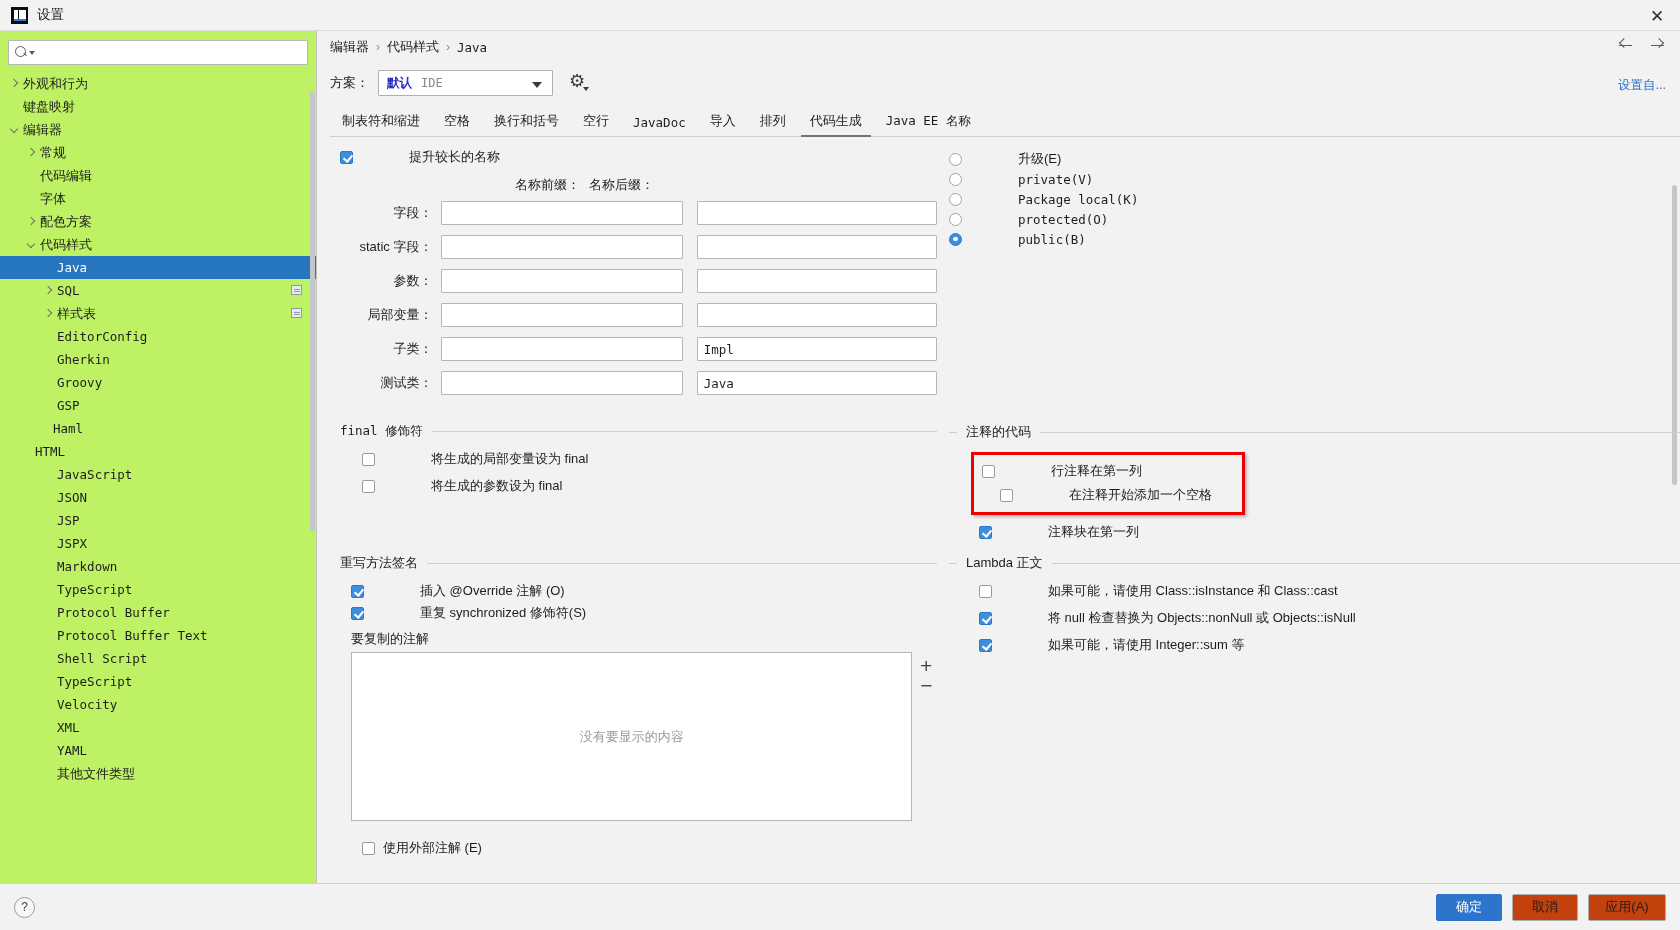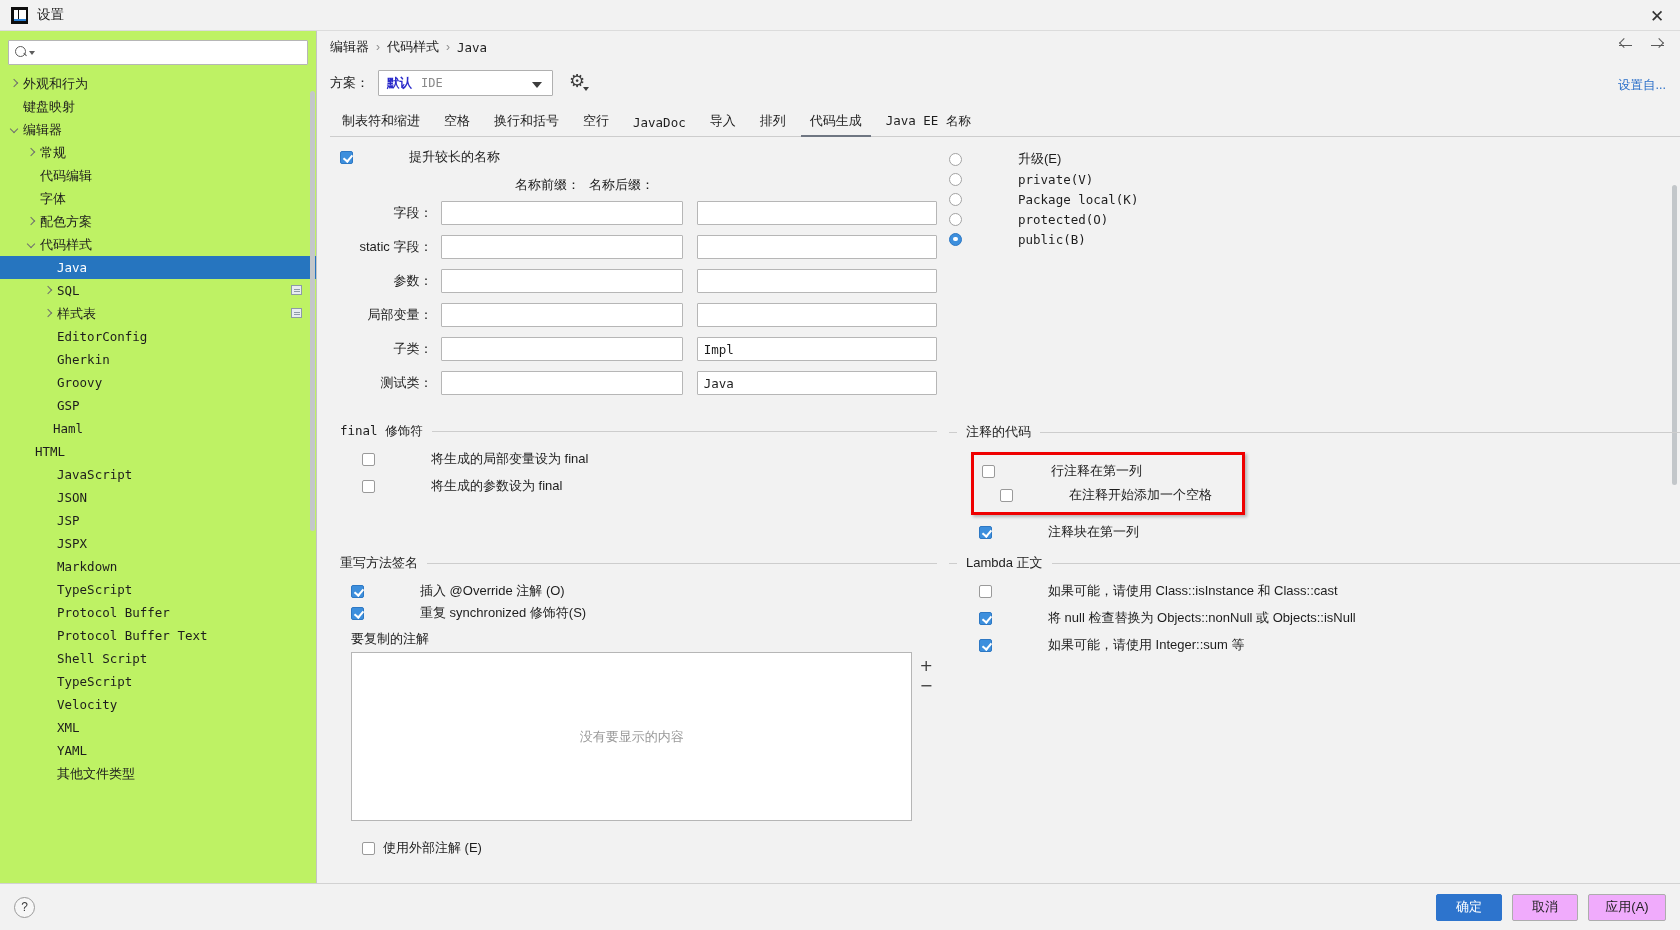--- a/index.html
+++ b/index.html
@@ -217,21 +217,21 @@
   
   .footer { height: 47px; flex: 0 0 47px; border-top: 1px solid #d2d2d2;
             display: flex; align-items: center; padding: 0 14px 0 14px;
             background: #f2f2f2; position: relative; }
   .help-btn { width: 21px; height: 21px; border: 1px solid #9a9a9a;
             border-radius: 50%; display:flex; align-items:center;
             justify-content:center; font-size: 12px; color: #3c3c3c;
             background: #f7f7f7; }
   .fbtns { margin-left: auto; display: flex; gap: 10px; }
   .btn { height: 27px; min-width: 66px; padding: 0 14px; border: 1px solid #adadad;
-         background: #f0abfc; display:flex; align-items:center;
+         background: #c2410c; display:flex; align-items:center;
          justify-content:center; font-size: 13px; border-radius: 2px; }
   .btn.primary { background: #2d74cd; border-color: #2d74cd; color: #fff; }
   .btn.wide { min-width: 78px; }
 </style>
 </head>
 <body>
 
 <div class="window">
 
   <div class="titlebar">

